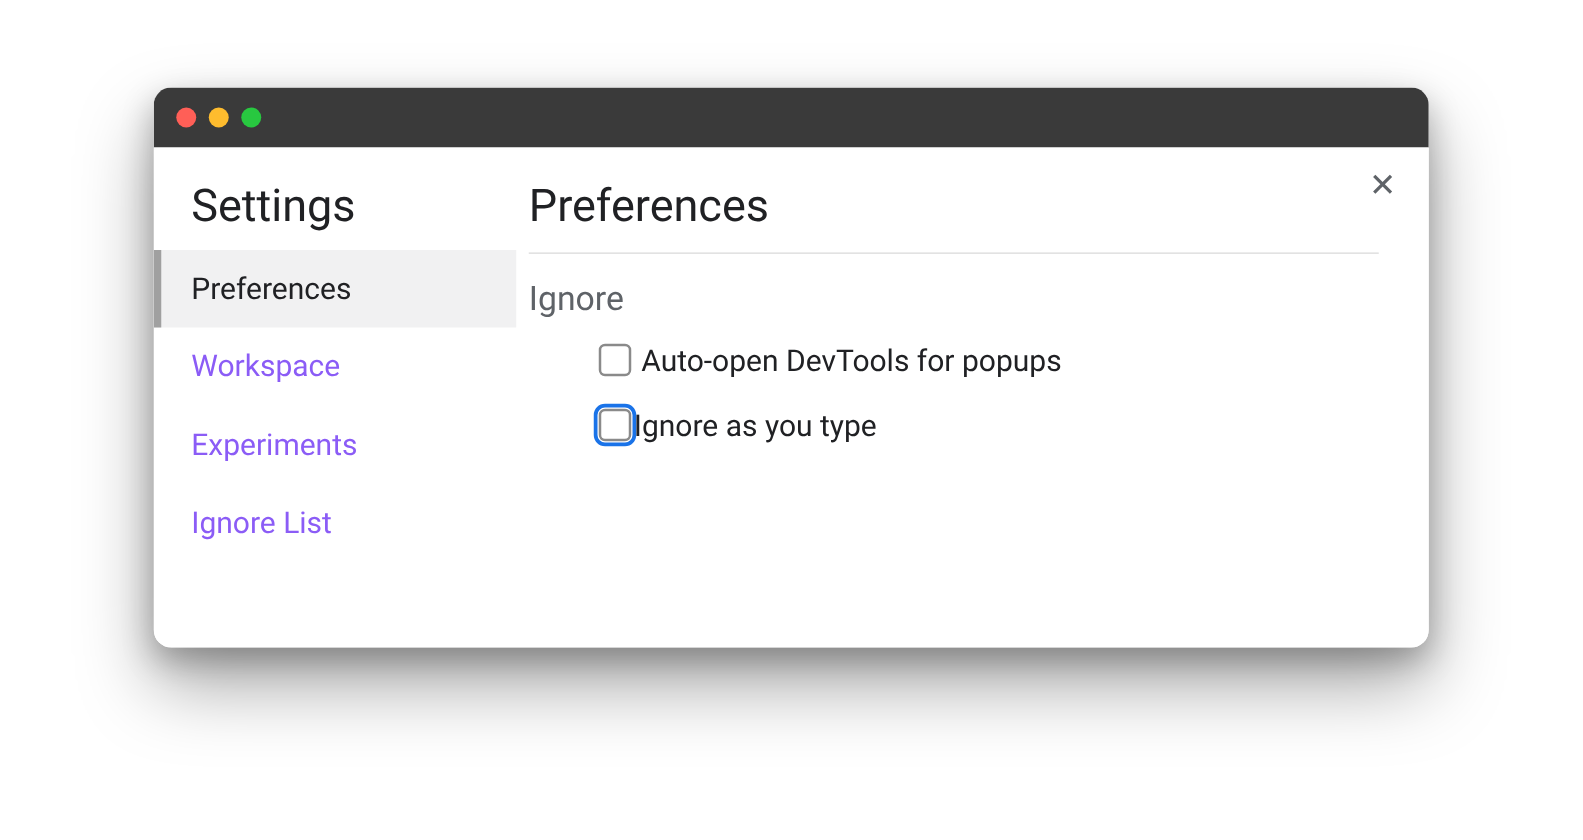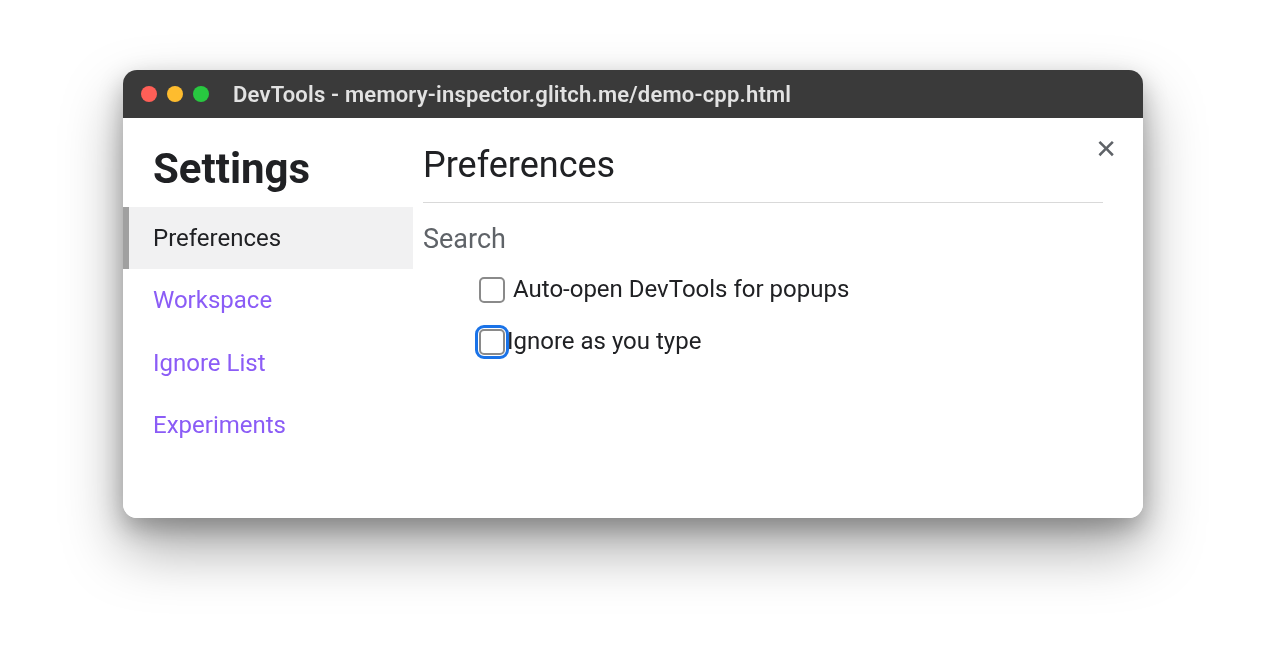--- a/index.html
+++ b/index.html
@@ -62,22 +62,22 @@
       line-height: 1;
       cursor: pointer;
       font-weight: 400;
     }
     .sidebar {
       width: 290px;
       padding-top: 26px;
       flex-shrink: 0;
     }
     .sidebar-title {
-      font-size: 42px;
-      font-weight: 700;
+      font-size: 36px;
+      font-weight: 400;
       color: #202124;
       padding: 0 30px 14px 30px;
     }
     .sidebar-item {
       font-size: 24px;
       color: #8b5cf6;
       padding: 12px 30px;
       cursor: pointer;
       line-height: 1.6;
     }
@@ -100,21 +100,21 @@
       margin-bottom: 20px;
     }
     .section-title {
       font-size: 27px;
       color: #5f6368;
       margin-bottom: 20px;
       font-weight: 400;
     }
     .option-row {
       display: flex;
-      align-items: flex-end;
+      align-items: flex-start;
       padding-left: 56px;
       margin-bottom: 24px;
       font-size: 24px;
       color: #202124;
     }
     .checkbox {
       width: 26px;
       height: 26px;
       border: 2px solid #8a8a8a;
       border-radius: 5px;
@@ -132,46 +132,45 @@
 <body>
 
 <div class="window">
 
   <div class="titlebar">
     <div class="traffic-lights">
       <div class="tl tl-close"></div>
       <div class="tl tl-min"></div>
       <div class="tl tl-max"></div>
     </div>
-    <div class="titlebar-title">DevTools - memory-inspector.glitch.me/demo-cpp.html</div>
   </div>
 
   <div class="content">
 
     <div class="close-x">✕</div>
 
     <div class="sidebar">
       <div class="sidebar-title">Settings</div>
       <div class="sidebar-item selected">
         <span>Preferences</span>
       </div>
       <div class="sidebar-item">
         <span>Workspace</span>
       </div>
       <div class="sidebar-item">
-        <span>Ignore List</span>
+        <span>Experiments</span>
       </div>
       <div class="sidebar-item">
-        <span>Experiments</span>
+        <span>Ignore List</span>
       </div>
     </div>
 
     <div class="main">
       <div class="main-title">Preferences</div>
-      <div class="section-title">Search</div>
+      <div class="section-title">Ignore</div>
 
       <label class="option-row">
         <span class="checkbox"></span>
         <span>Auto-open DevTools for popups</span>
       </label>
 
       <label class="option-row">
         <span class="checkbox focused"></span>
         <span>Ignore as you type</span>
       </label>

